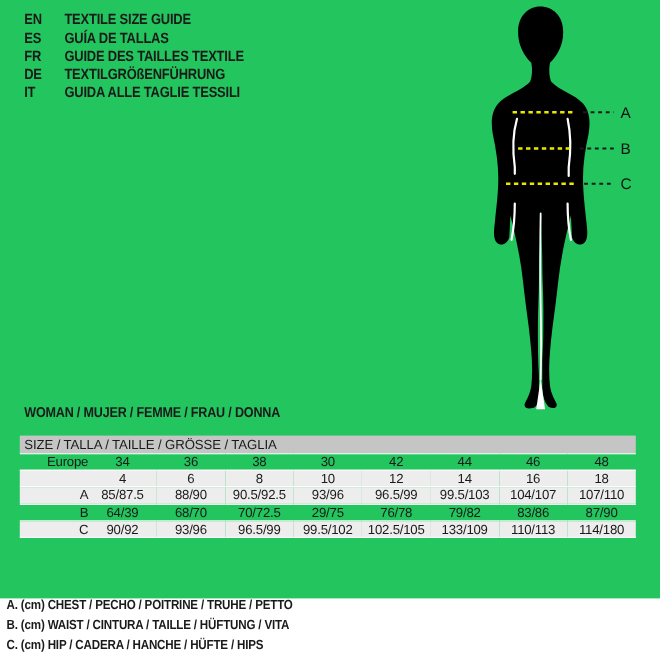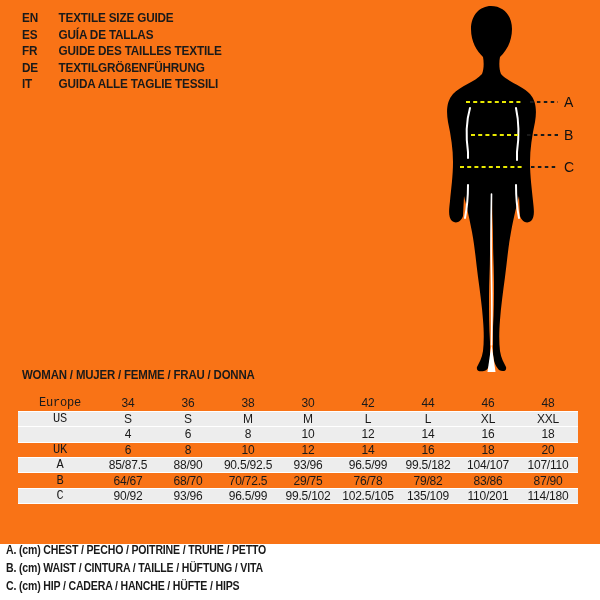--- a/index.html
+++ b/index.html
@@ -6,21 +6,21 @@
     --silhouette:#000000;
     --measure-dash-yellow:#e9e900;
     --measure-dash-dark:#1a1a1a;
     --table-header-bg:#c5c5c5;
     --table-row-shaded-bg:#ededed;
     --text:#1a1a1a;
   }
   *{margin:0;padding:0;box-sizing:border-box;}
   html,body{width:600px;height:600px;background:#ffffff;overflow:hidden;
     font-family:"Liberation Sans",sans-serif;color:var(--text);}
-  .stage{position:relative;width:600px;height:544px;background:#f97316;}
+  .stage{position:relative;width:600px;height:544px;background:#22c55e;}
 
   
   .lang-block{position:absolute;left:22px;top:10px;}
   .lang-row{height:16.6px;line-height:16.6px;font-size:13.5px;font-weight:700;
     white-space:nowrap;transform:scaleX(.87);transform-origin:0 50%;letter-spacing:-.2px;}
   .lang-code{display:inline-block;width:42px;}
   .lang-label{display:inline-block;}
 
   
   .figure-svg{position:absolute;left:400px;top:0;width:200px;height:380px;}
@@ -34,21 +34,21 @@
   .gender-heading{position:absolute;left:22px;top:367px;font-size:13px;font-weight:700;
     white-space:nowrap;transform:scaleX(.88);transform-origin:0 0;letter-spacing:-.2px;}
 
   
   .size-table-wrap{position:absolute;left:18px;top:396px;width:560px;}
   table.size-table{border-collapse:collapse;table-layout:fixed;width:560px;
     font-family:"Liberation Sans",sans-serif;font-size:12px;color:var(--text);}
   table.size-table td{height:15.4px;padding:0;text-align:center;vertical-align:middle;
     letter-spacing:-.2px;white-space:nowrap;}
   table.size-table tr{border-bottom:1px solid #ffffff;}
-  table.size-table td.lbl{text-align:center;padding-left:4px;width:80px;font-family:Liberation Mono, monospace;}
+  table.size-table td.lbl{text-align:right;padding-left:4px;width:80px;}
   table.size-table tr.shaded{background:var(--table-row-shaded-bg);}
   table.size-table tr.head{background:var(--table-header-bg);}
   table.size-table tr.head td{text-align:left;padding-left:4px;height:16px;letter-spacing:-.1px;}
 
   
   .legend-block{position:absolute;left:6px;top:541px;}
   .legend-line{height:18px;line-height:18px;font-size:12px;font-weight:700;white-space:nowrap;
     transform:scaleX(.88);transform-origin:0 50%;letter-spacing:-.2px;}
 </style>
 </head>
@@ -130,95 +130,76 @@
     <text class="measure-label" x="164" y="107">A</text>
     <text class="measure-label" x="164" y="140">B</text>
     <text class="measure-label" x="164" y="172">C</text>
   </svg>
 
   <div class="gender-heading">WOMAN / MUJER / FEMME / FRAU / DONNA</div>
 
   <div class="size-table-wrap">
     <table class="size-table">
       <tbody>
+        <tr class="head">
+          <td colspan="9">SIZE / TALLA / TAILLE / GRÖSSE / TAGLIA</td>
+        </tr>
       <tr class="">
             <td class="lbl">Europe</td>
             <td class="val">34</td>
             <td class="val">36</td>
             <td class="val">38</td>
             <td class="val">30</td>
             <td class="val">42</td>
             <td class="val">44</td>
             <td class="val">46</td>
             <td class="val">48</td>
           </tr>
           <tr class="shaded">
-            <td class="lbl">US</td>
-            <td class="val">S</td>
-            <td class="val">S</td>
-            <td class="val">M</td>
-            <td class="val">M</td>
-            <td class="val">L</td>
-            <td class="val">L</td>
-            <td class="val">XL</td>
-            <td class="val">XXL</td>
-          </tr>
-          <tr class="shaded">
             <td class="lbl"></td>
             <td class="val">4</td>
             <td class="val">6</td>
             <td class="val">8</td>
             <td class="val">10</td>
             <td class="val">12</td>
             <td class="val">14</td>
             <td class="val">16</td>
             <td class="val">18</td>
           </tr>
-          <tr class="">
-            <td class="lbl">UK</td>
-            <td class="val">6</td>
-            <td class="val">8</td>
-            <td class="val">10</td>
-            <td class="val">12</td>
-            <td class="val">14</td>
-            <td class="val">16</td>
-            <td class="val">18</td>
-            <td class="val">20</td>
-          </tr>
           <tr class="shaded">
             <td class="lbl">A</td>
             <td class="val">85/87.5</td>
             <td class="val">88/90</td>
             <td class="val">90.5/92.5</td>
             <td class="val">93/96</td>
             <td class="val">96.5/99</td>
-            <td class="val">99.5/182</td>
+            <td class="val">99.5/103</td>
             <td class="val">104/107</td>
             <td class="val">107/110</td>
           </tr>
           <tr class="">
             <td class="lbl">B</td>
-            <td class="val">64/67</td>
+            <td class="val">64/39</td>
             <td class="val">68/70</td>
             <td class="val">70/72.5</td>
             <td class="val">29/75</td>
             <td class="val">76/78</td>
             <td class="val">79/82</td>
             <td class="val">83/86</td>
             <td class="val">87/90</td>
           </tr>
           <tr class="shaded">
             <td class="lbl">C</td>
             <td class="val">90/92</td>
             <td class="val">93/96</td>
             <td class="val">96.5/99</td>
             <td class="val">99.5/102</td>
             <td class="val">102.5/105</td>
-            <td class="val">135/109</td>
-            <td class="val">110/201</td>
+            <td class="val">133/109</td>
+            <td class="val">110/113</td>
             <td class="val">114/180</td>
           </tr>
         </tbody>
     </table>
   </div>
 
   <div class="legend-block">
       <div class="legend-line">A. (cm) CHEST / PECHO / POITRINE / TRUHE / PETTO</div>
       <div class="legend-line">B. (cm) WAIST / CINTURA / TAILLE / HÜFTUNG / VITA</div>
       <div class="legend-line">C. (cm) HIP / CADERA / HANCHE / HÜFTE / HIPS</div>

